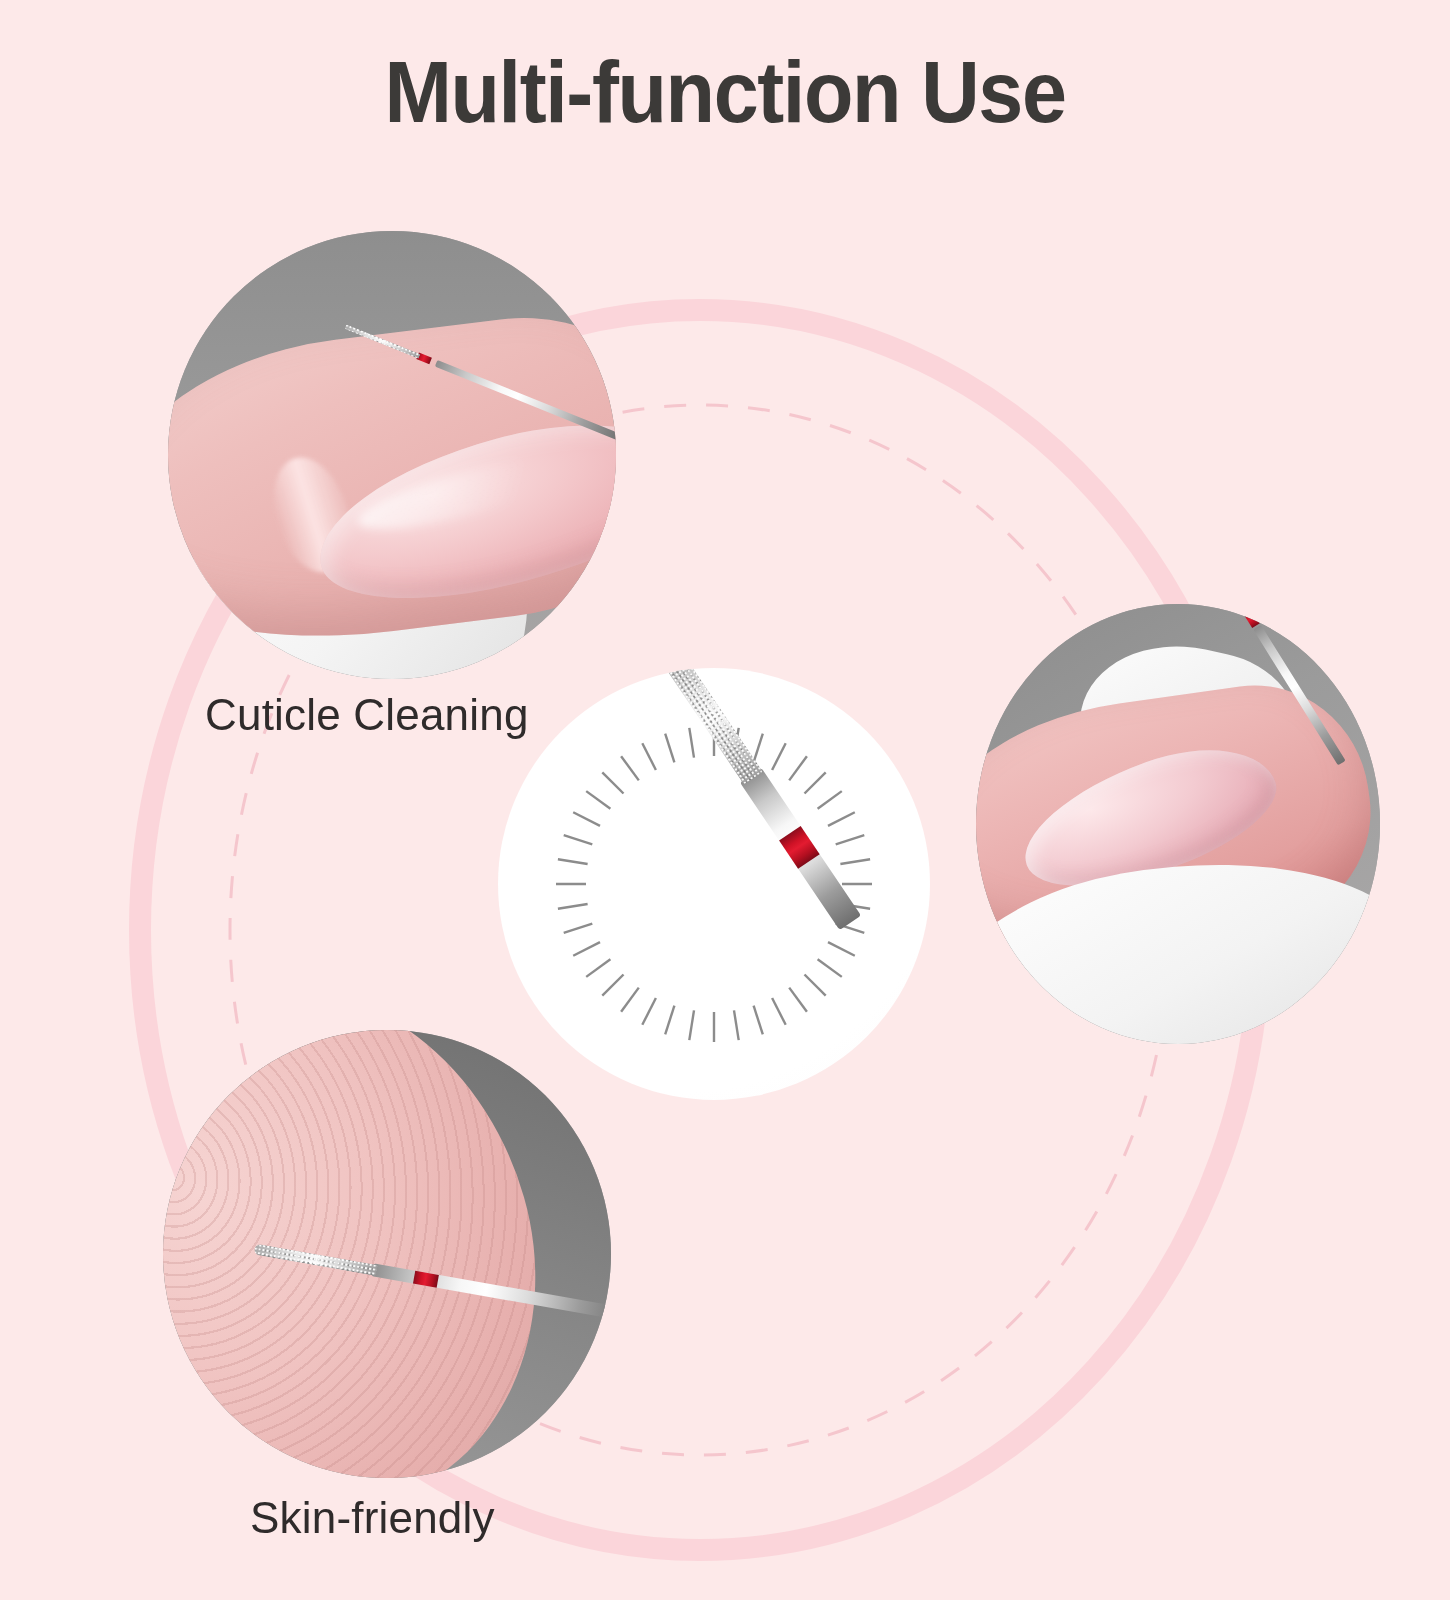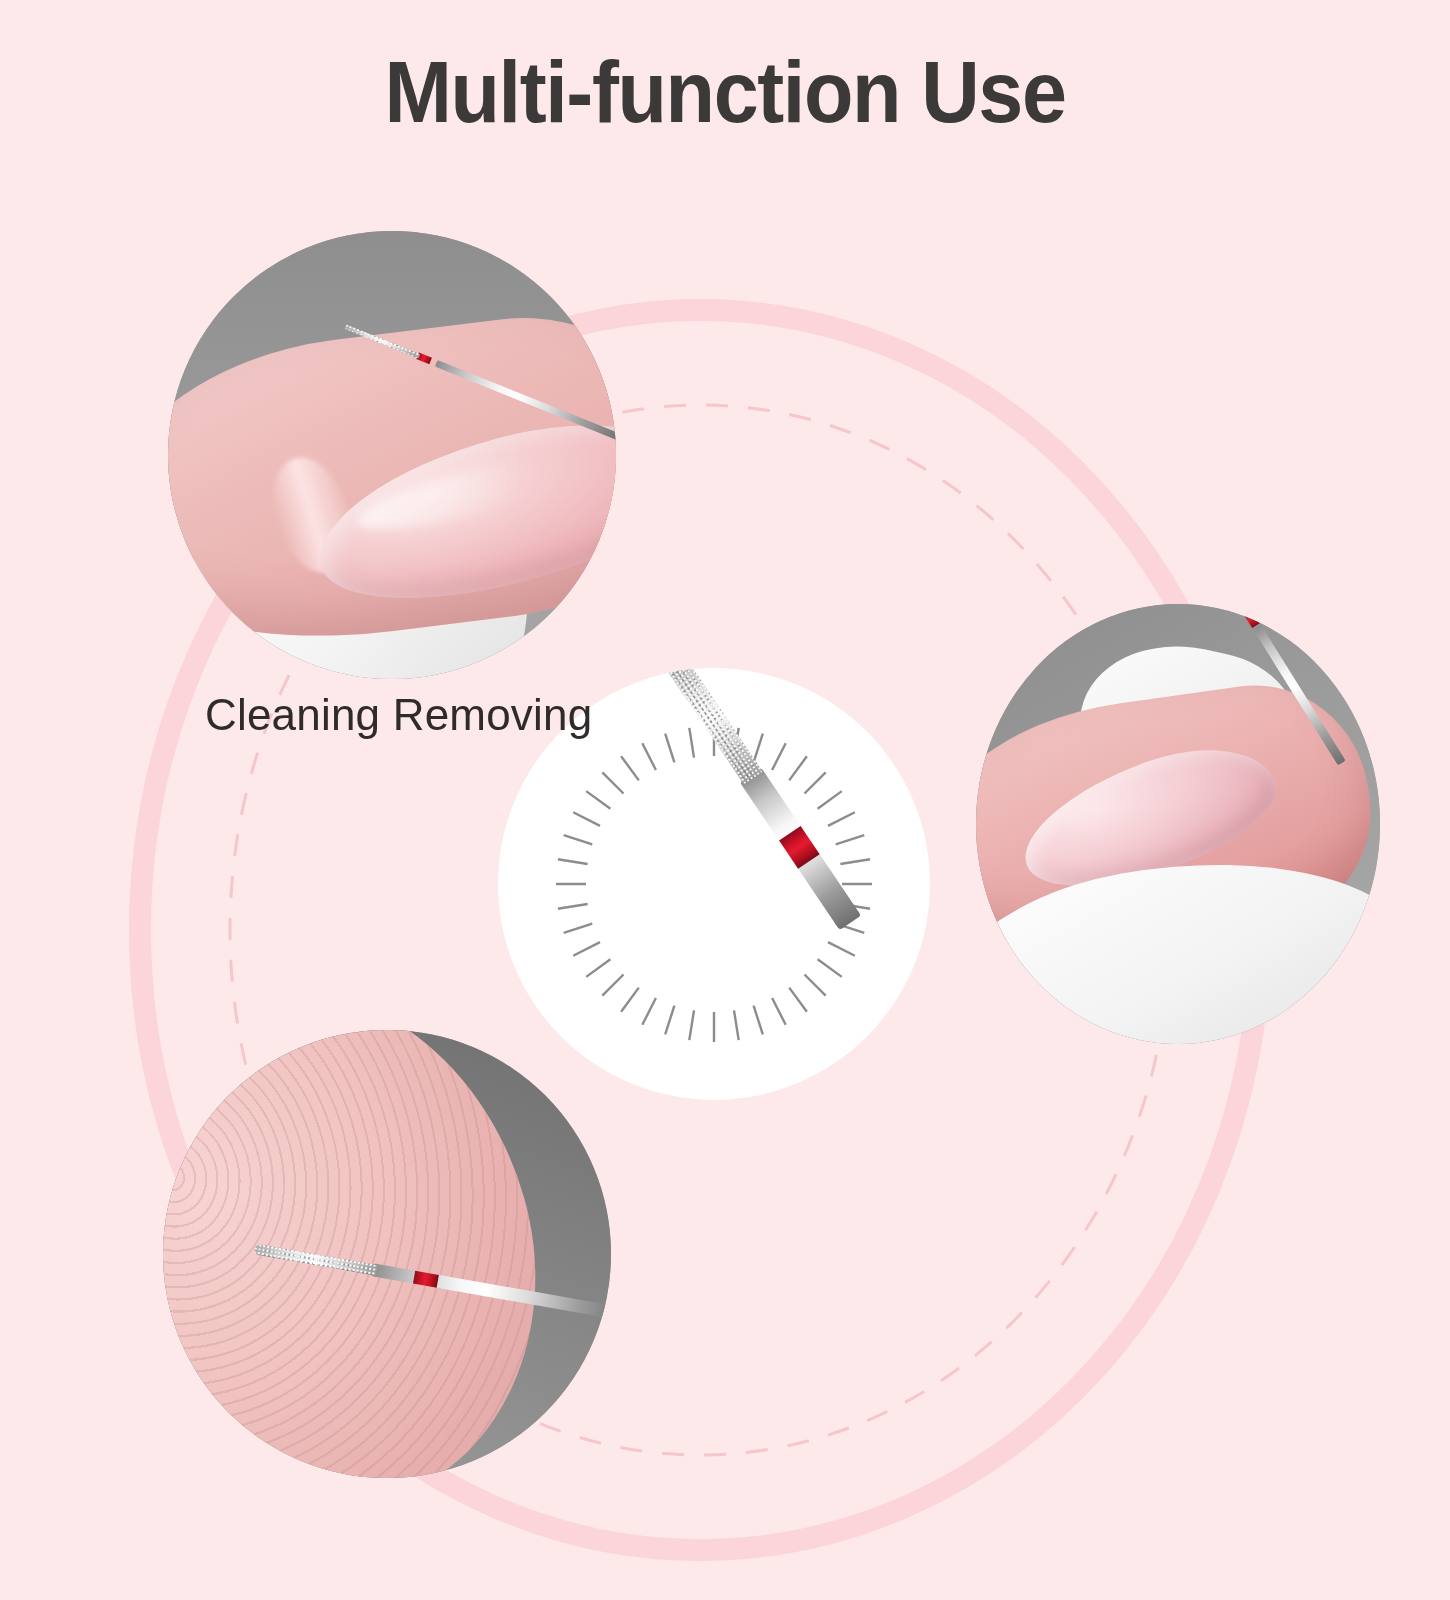--- a/index.html
+++ b/index.html
@@ -321,17 +321,18 @@
         </g>
     </svg>
 
     <div class="bit" style="left:22%; top:22%; width:330px; height:46px; transform:rotate(56deg);">
       <div class="shank" style="left:152px; top:10px; width:178px; height:26px; border-radius:3px;"></div>
       <div class="band" style="left:222px; top:10px; width:34px; height:26px;"></div>
       <div class="head" style="left:10px; top:11px; width:146px; height:23px; border-radius:12px 3px 3px 12px;"></div>
     </div>
   </div>
 
-  <div class="label" id="label-cuticle">Cleaning Removing</div>
-
-
+  <div class="label" id="label-cuticle">Cuticle Cleaning</div>
+
+
+  <div class="label" id="label-skinfriendly">Skin-friendly</div>
 
 </div>
 
 </body></html>

